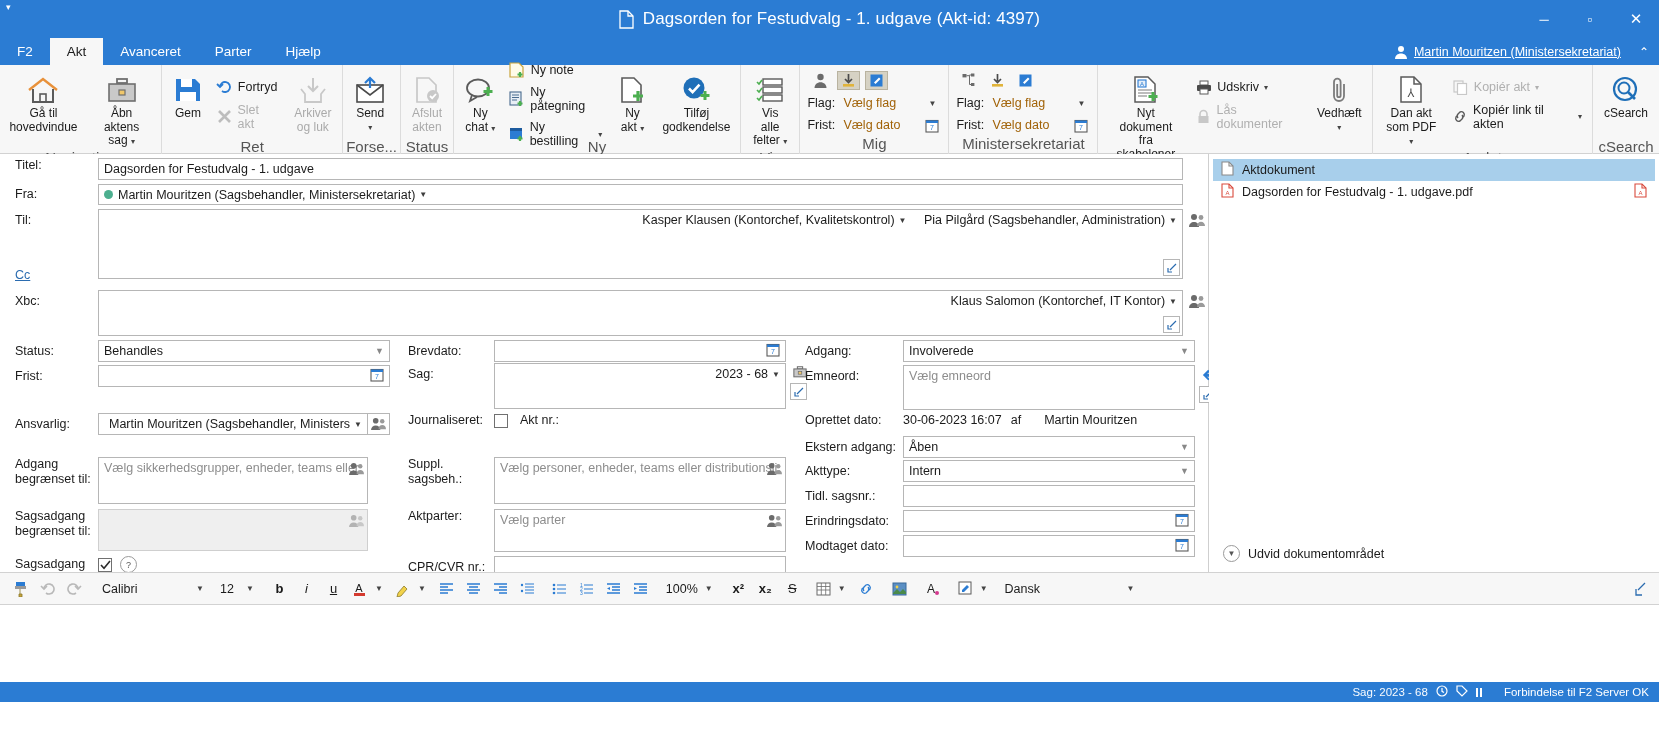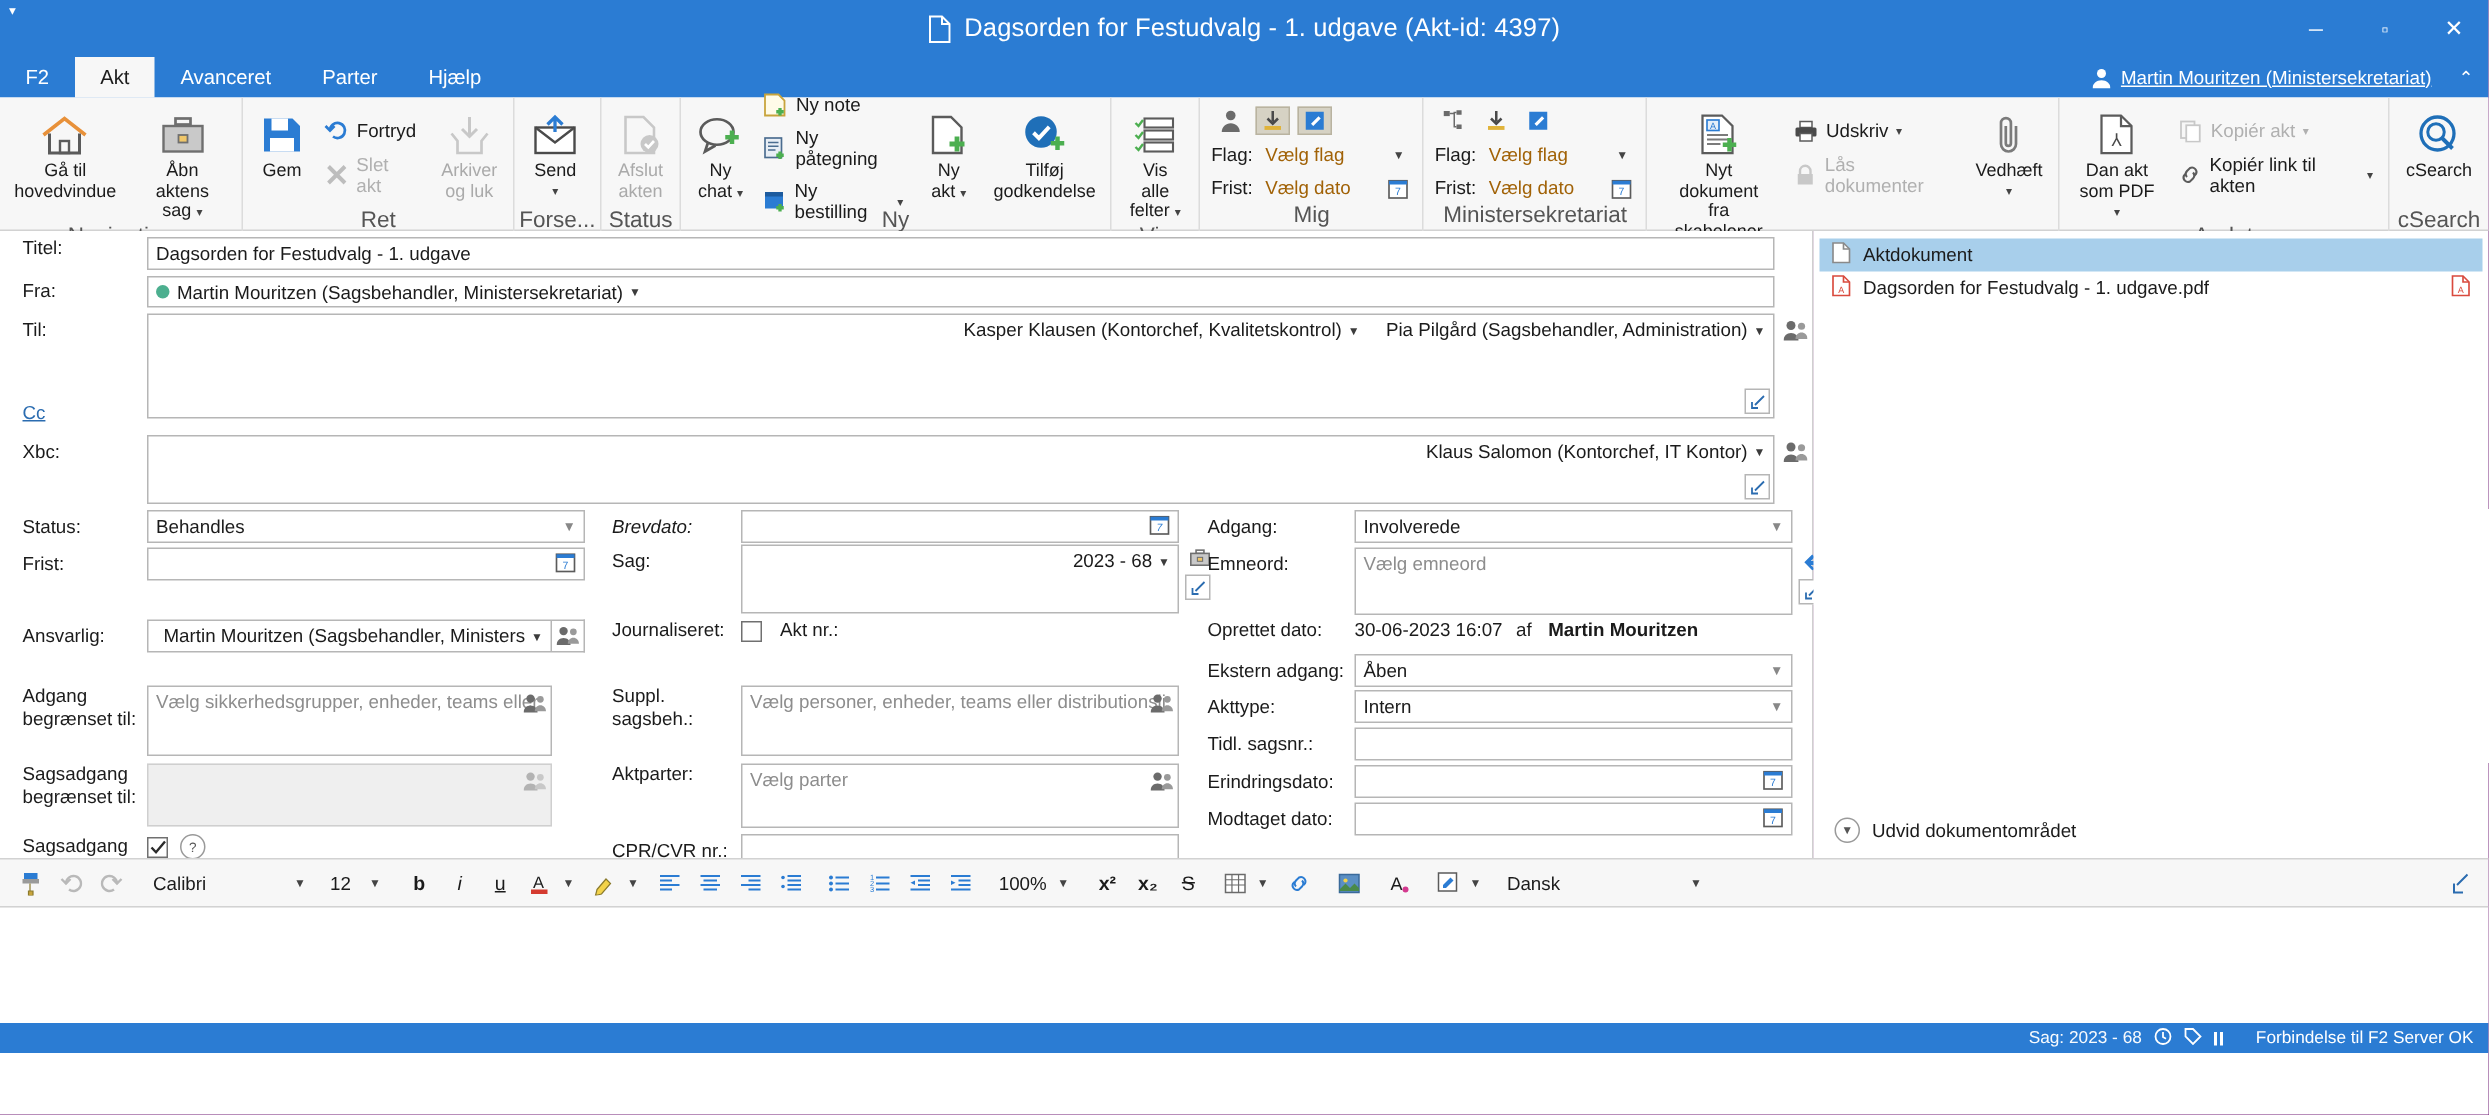--- a/index.html
+++ b/index.html
@@ -59,21 +59,21 @@
   .flagicons { display:flex; align-items:center; gap:5px; height:22px; padding-left:2px; }
   .flagbox { width:23px; height:19px; display:flex; align-items:center; justify-content:center;
              border:1px solid transparent; }
   .flagbox.sel { background:#d6d2c4; border-color:#b9b3a0; }
   .flagrow { display:flex; align-items:center; gap:6px; height:20px; font-size:12.5px; }
   .flagrow .k { width:30px; color:#1b1b1b; }
   .flagrow .v { color:#a16207; width:74px; }
   .flagrow .t { width:18px; display:flex; align-items:center; justify-content:center; }
 
   
-  .main { display:flex; height:418px; background:#701a75; }
+  .main { display:flex; height:418px; background:#a3a3a3; }
   .formpane { width:1209px; position:relative; background:#fff;
               border-right:1px solid #cfcfcf; padding:9px 0 0 0; }
   .sidepane { width:450px; background:#fff; position:relative; }
 
   
   .frow { display:flex; align-items:flex-start; position:absolute; }
   .lab { font-size:12.5px; color:#1b1b1b; line-height:15px; }
   .fld { border:1px solid #b6b6b6; background:#fff; font-size:12.5px; color:#1b1b1b;
          padding:3px 5px; display:flex; align-items:flex-start;text-align:right; }
   .fld.ro { background:#efefef; border-color:#cfcfcf; }
@@ -694,21 +694,21 @@
     <div class="frow" style="left:15px; top:402px; align-items:center;">
       <span class="lab" style="width:83px;">Sagsadgang</span>
       <span class="chk">
         <svg width="11" height="10" viewBox="0 0 11 10">
             <path d="M1 5l3 3.2L10 1" fill="none" stroke="#2b2b2b" stroke-width="1.6"></path>
           </svg>
       </span>
       <span class="circ" style="margin-left:8px; font-size:9px;">?</span>
     </div>
 
-    <div class="frow" style="left:408px; top:186px;font-style:italic;">
+    <div class="frow" style="left:408px; top:186px;">
       <span class="lab" style="width:86px; margin-top:4px;">Brevdato:</span>
       <span class="selectbox" style="width:292px; height:22px;">
         <span></span>
         <span>
           <svg width="14" height="15" viewBox="0 0 14 15">
               <rect x="1" y="2.5" width="12" height="11.5" fill="#fff" stroke="#5b5b5b" stroke-width="1.1"></rect>
               <rect x="1" y="2.5" width="12" height="2.5" fill="#2b7cd3"></rect>
               <text x="7" y="12" font-size="7" text-anchor="middle" fill="#2b7cd3" font-family="sans-serif">7</text>
             </svg>
         </span>
@@ -806,21 +806,21 @@
               <path d="M9 1L3 7M1 5v4h4" fill="none" stroke="#2b6cb0" stroke-width="1.2"></path>
             </svg>
         </span>
       </span>
     </div>
 
     <div class="frow" style="left:805px; top:259px; align-items:center;">
       <span class="lab" style="width:98px;">Oprettet dato:</span>
       <span class="lab">30-06-2023 16:07</span>
       <span class="lab" style="margin-left:9px;">af</span>
-      <span class="lab" style="margin-left:11px;font-weight:bold;">Martin Mouritzen</span>
+      <span class="lab" style="margin-left:23px;">Martin Mouritzen</span>
     </div>
 
     <div class="frow" style="left:805px; top:282px;">
       <span class="lab" style="width:98px; margin-top:4px;">Ekstern adgang:</span>
       <span class="selectbox" style="width:292px; height:22px;">
         <span>Åben</span>
         <span class="combo-arrow">▼</span>
       </span>
     </div>
 

